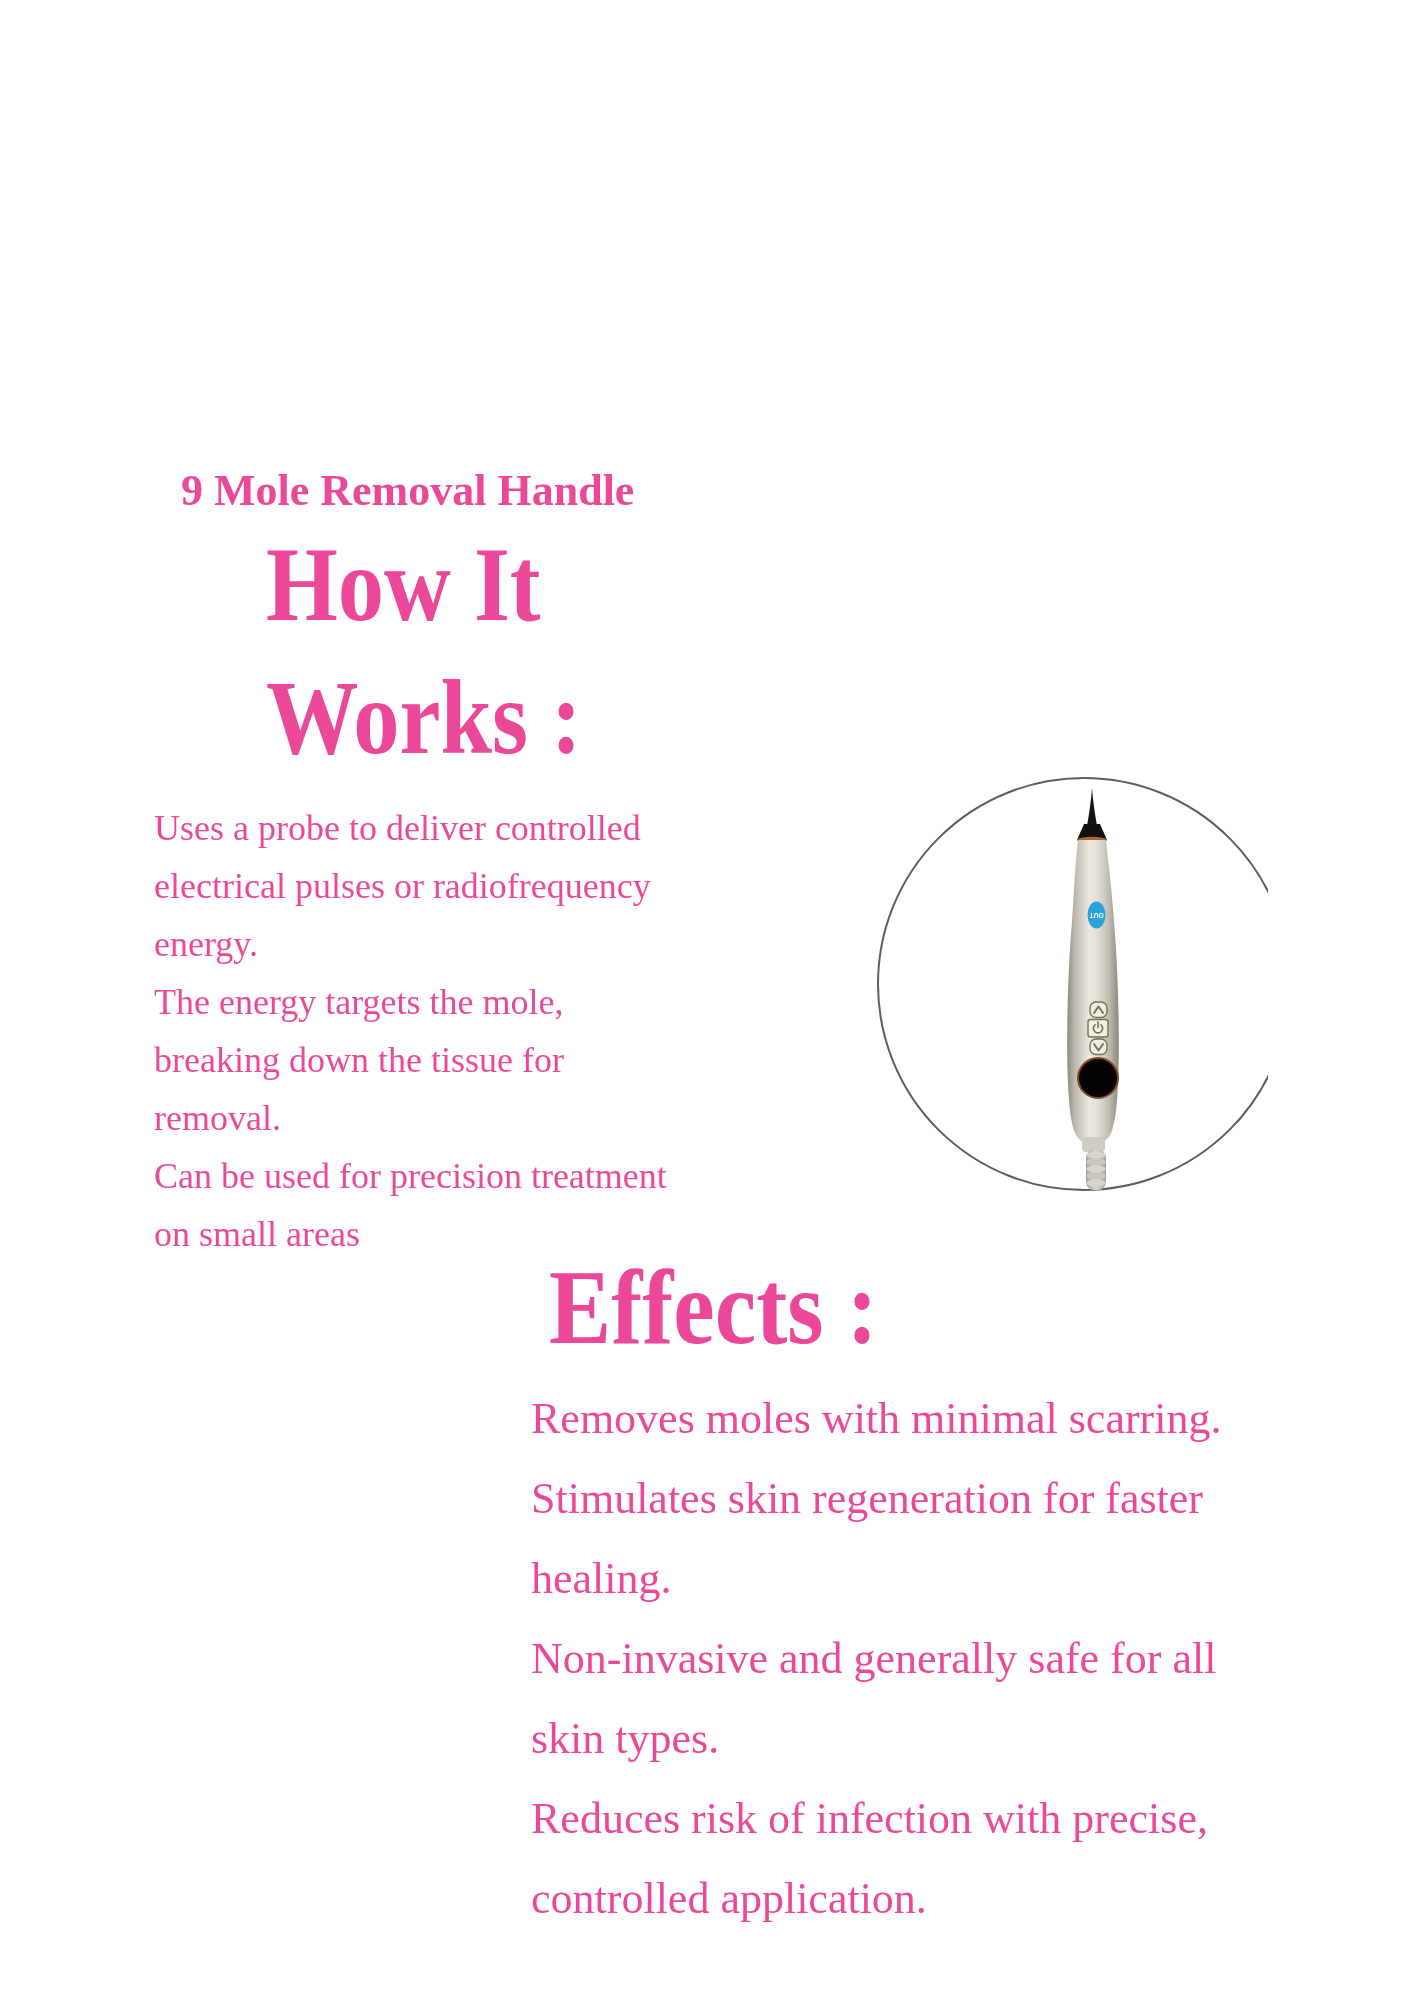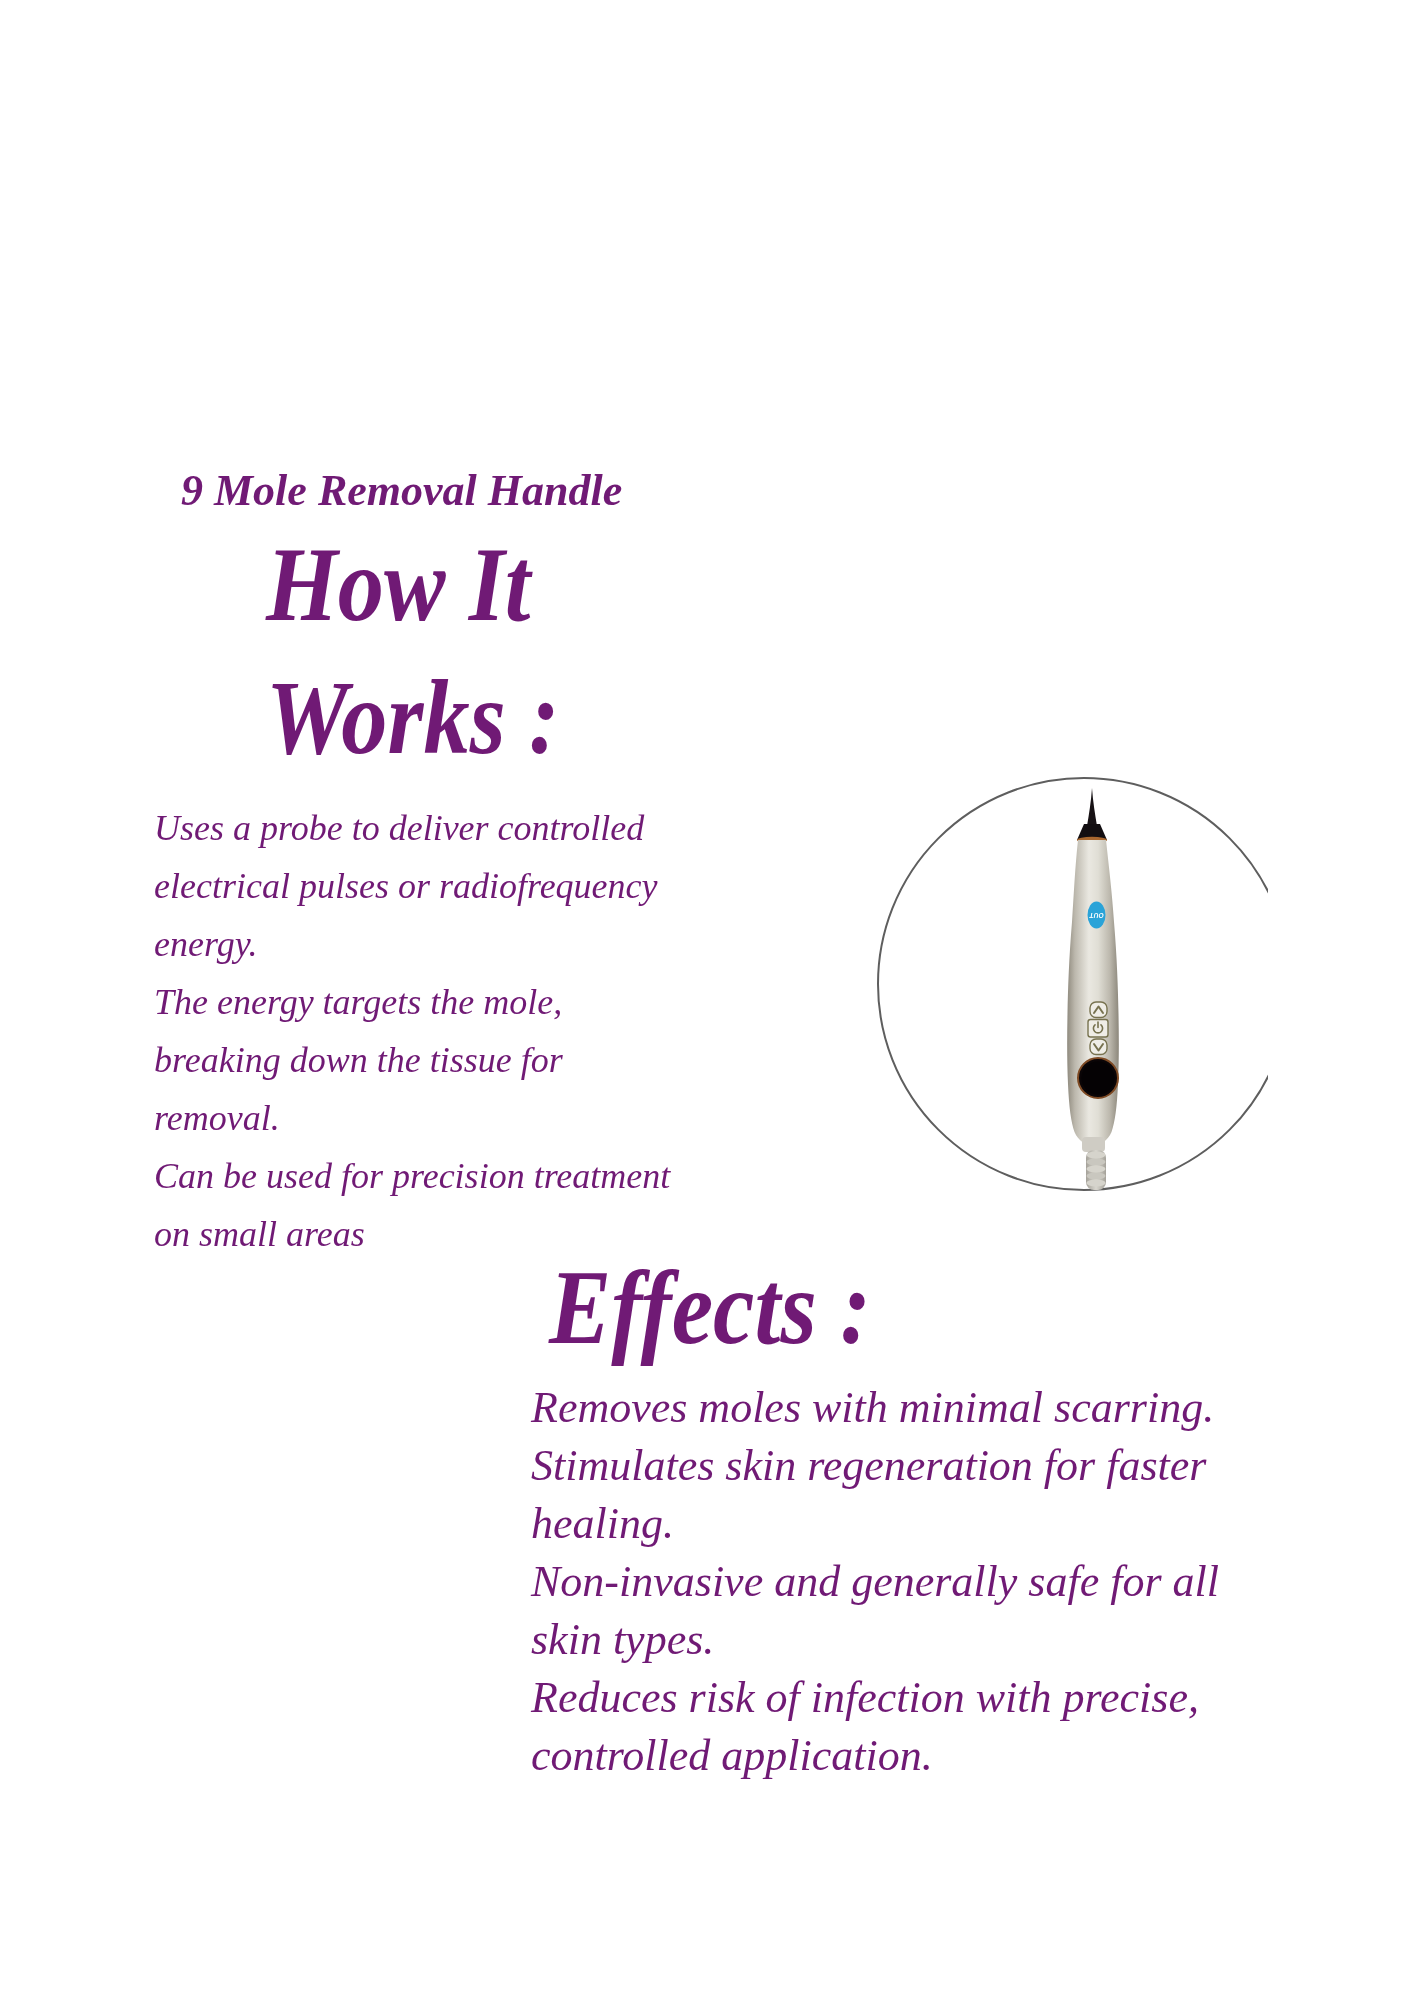--- a/index.html
+++ b/index.html
@@ -1,23 +1,22 @@
 <!DOCTYPE html>
 <html><head>
 <meta charset="utf-8">
 <style>
   html,body{margin:0;padding:0;background:#ffffff;}
   .page{
     position:relative;
     width:1268px;height:2000px;
     background:#ffffff;
     font-family:"Liberation Serif","DejaVu Serif",serif;
-    color:#701a75;
+    color:#ec4899;
     overflow:hidden;
-    font-style:italic;
   }
   .abs{position:absolute;}
   .section-label{
     left:181px;top:462px;
     font-size:44px;font-weight:bold;line-height:58px;
     white-space:pre;
   }
   .how-heading{
     left:266px;top:518px;
     font-size:105px;font-weight:bold;line-height:133px;
@@ -30,21 +29,21 @@
     white-space:pre-line;
   }
   .effects-heading{
     left:549px;top:1241px;
     font-size:106px;font-weight:bold;line-height:133px;
     white-space:pre;
     transform:scaleX(.88);transform-origin:left top;
   }
   .effects-body{
     left:531px;top:1379px;
-    font-size:44px;line-height:58px;
+    font-size:44px;line-height:80px;
     white-space:pre-line;
   }
   .figure{left:876px;top:776px;width:416px;height:416px;}
 </style>
 </head>
 <body>
 
 <div class="page">
 
   <div class="abs section-label">9 Mole Removal Handle</div>

